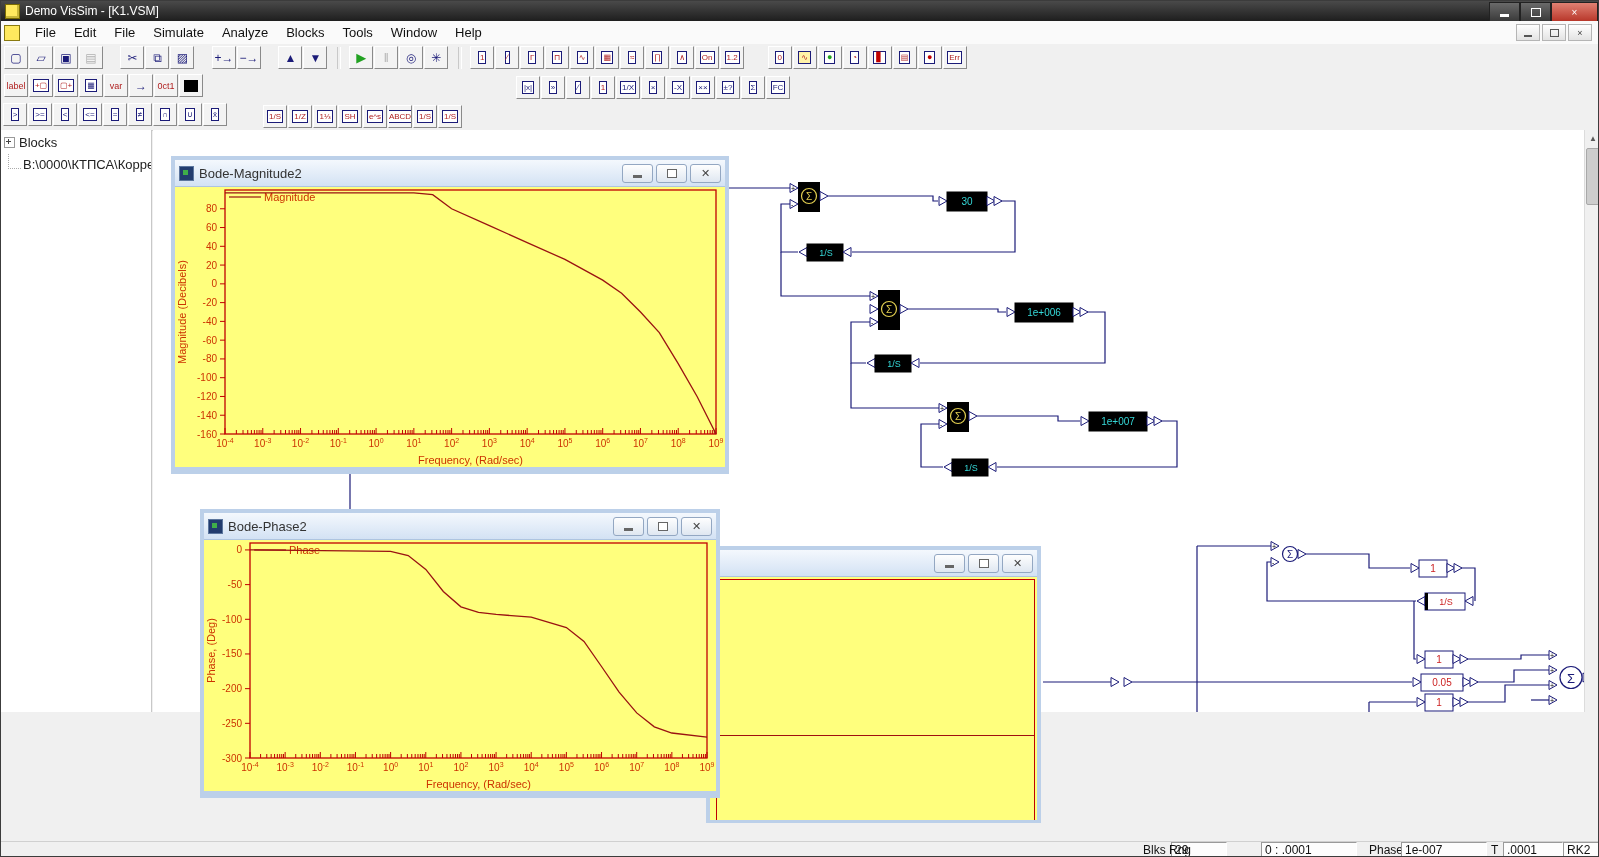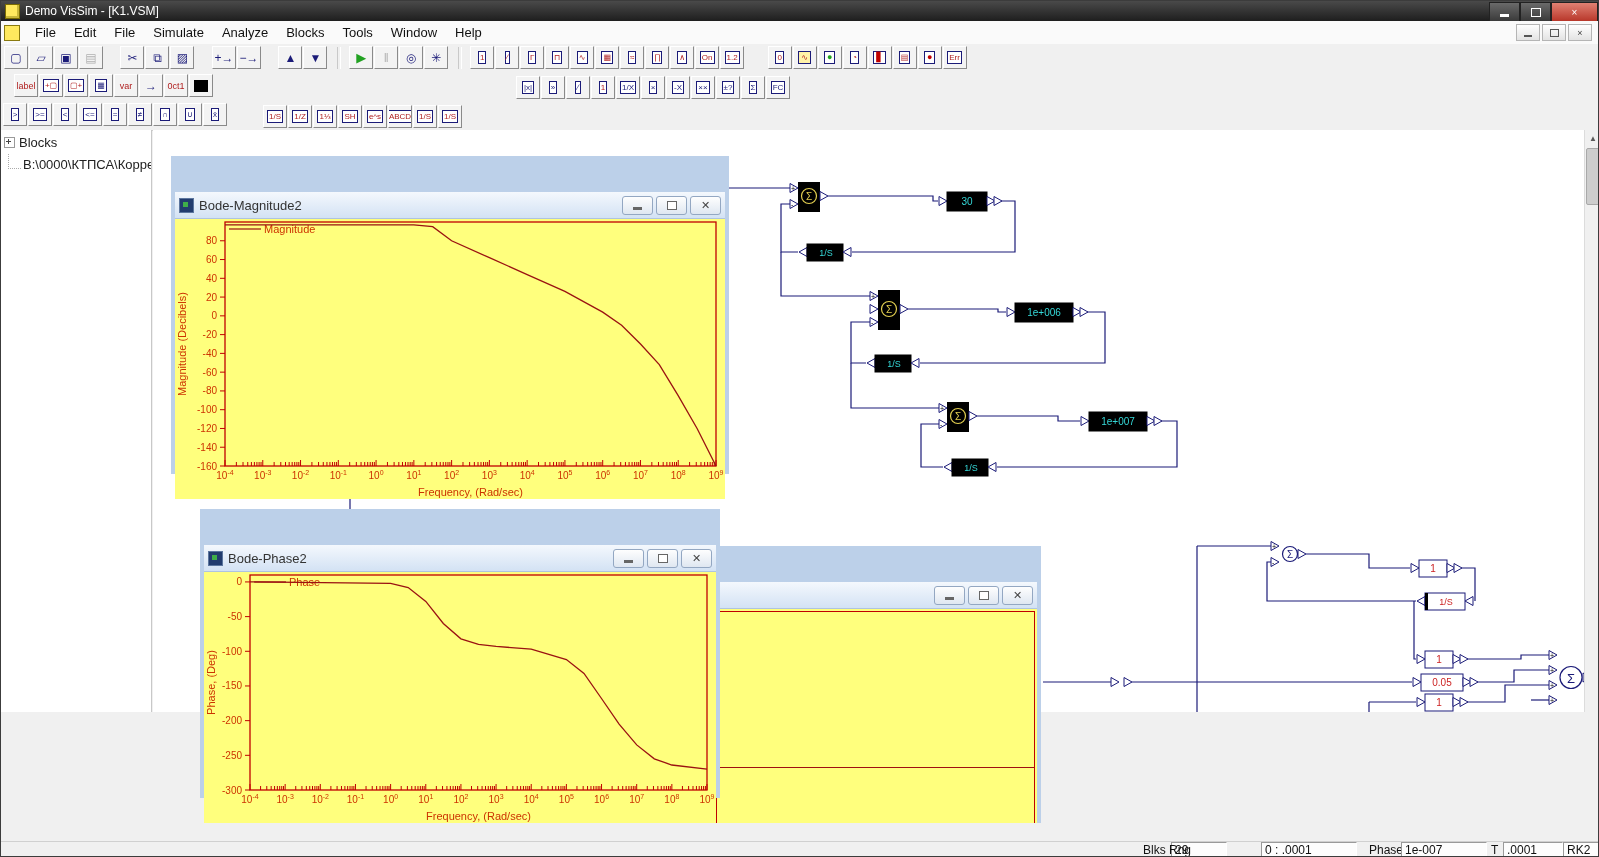--- a/index.html
+++ b/index.html
@@ -62,21 +62,21 @@
   #hscroll{left:152px;top:693px;width:1431px;height:18px;border-top:1px solid #dcdcdc;}
   #vscroll{left:1583px;top:0;width:16px;height:693px;border-left:1px solid #dcdcdc;}
   .sbarrow{position:absolute;width:16px;height:16px;display:flex;align-items:center;justify-content:center;
     font-size:8px;color:#5a5a5a;background:#f0f0f0;}
   .sbthumb{position:absolute;background:#cdcdcd;border:1px solid #a8a8a8;border-radius:2px;}
   .grip{position:absolute;left:50%;top:50%;transform:translate(-50%,-50%);color:#8a8a8a;font-size:8px;letter-spacing:1px;}
   #bottomstrip{position:absolute;left:0;top:711px;width:100%;height:129px;background:#f0f0f0;}
   
   .mdiwin{position:absolute;border:4px solid #bcd0e9;background:#bcd0e9;box-sizing:border-box;}
   .mdititle{height:26px;background:linear-gradient(#f4f8fd,#d3e2f4);border-bottom:1px solid #aec4e0;
-    display:flex;align-items:center;padding:0 4px;font-size:13px;color:#333;margin-top:32px;}
+    display:flex;align-items:center;padding:0 4px;font-size:13px;color:#333;}
   .mdiicon{width:13px;height:13px;background:#223c6e;border:1px solid #5c769e;margin-right:5px;position:relative;flex:0 0 auto;}
   .mdiicon:after{content:"";position:absolute;left:3px;top:3px;width:5px;height:5px;background:#3fae49;}
   .mdibtns{margin-left:auto;display:flex;}
   .cbtn{width:29px;height:17px;border:1px solid #93a7c2;border-radius:3px;margin-left:3px;
     background:linear-gradient(#fefefe,#dfe7f1);display:flex;align-items:center;justify-content:center;color:#444;font-size:11px;}
   .cbtn .minglyph{width:9px;height:3px;background:#666;margin-top:7px;}
   .cbtn .resglyph{width:8px;height:7px;border:1px solid #666;background:#fff;}
   .mdicontent{background:#ffff7d;position:relative;overflow:hidden;}
   #win3 .plotarea{position:absolute;left:6px;top:2px;right:2px;bottom:0;background:#ffff7d;
     border:1px solid #c00000;border-bottom:none;}
@@ -249,21 +249,21 @@
         </div>
         <div class="tbtn rec">
           <span>●</span>
         </div>
         <div class="tbtn blk">
           <span>Err</span>
         </div>
       </div>
   </div>
   <div class="toolbar" id="row2">
-    <div class="tgroup" style="margin-left:13px">
+    <div class="tgroup" style="margin-left:3px">
         <div class="tbtn red">
           <span>label</span>
         </div>
         <div class="tbtn blk">
           <span>+▢</span>
         </div>
         <div class="tbtn blk">
           <span>▢+</span>
         </div>
         <div class="tbtn nvy">

